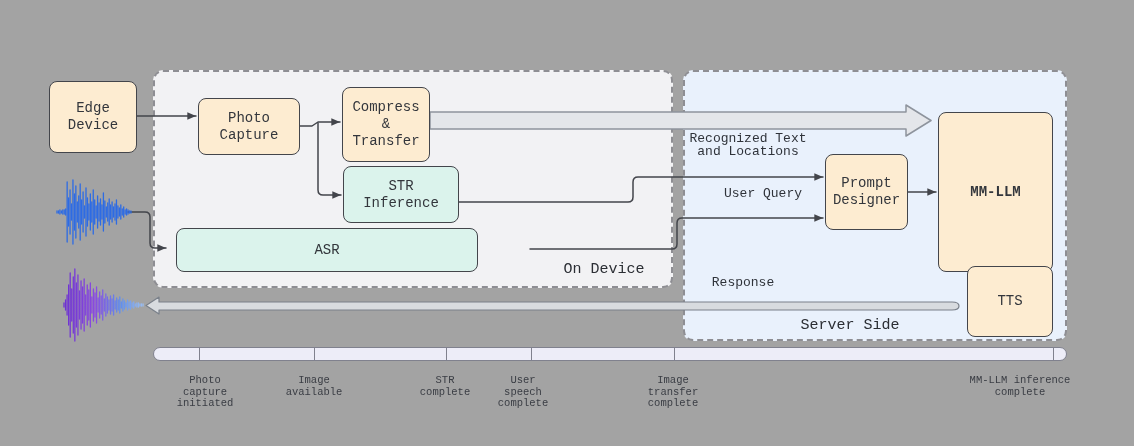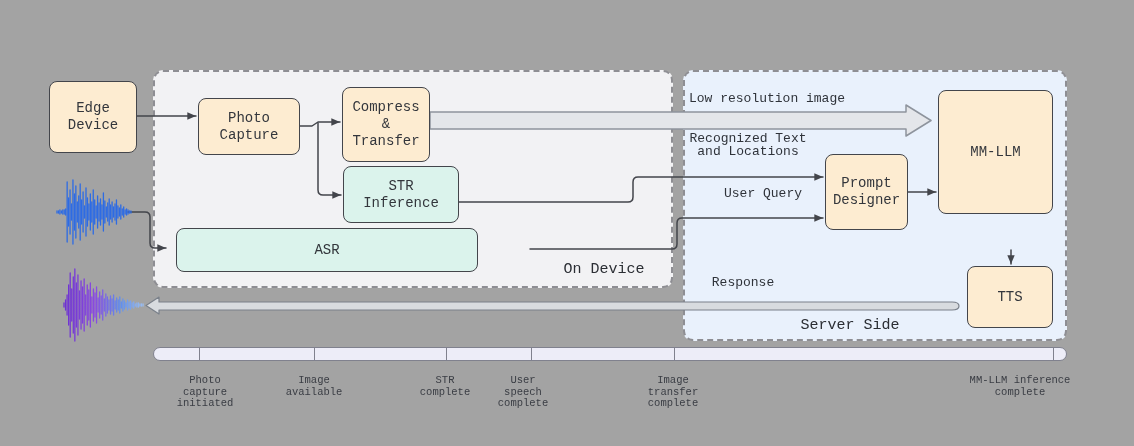--- a/index.html
+++ b/index.html
@@ -248,27 +248,26 @@
   <div class="node warm" style="left:198px;top:98px;width:102px;height:57px;">Photo
 Capture</div>
   <div class="node warm" style="left:342px;top:87px;width:88px;height:75px;">Compress
 &amp;
 Transfer</div>
   <div class="node mint" style="left:343px;top:166px;width:116px;height:57px;">STR
 Inference</div>
   <div class="node mint" style="left:176px;top:228px;width:302px;height:44px;">ASR</div>
   <div class="node warm" style="left:825px;top:154px;width:83px;height:76px;">Prompt
 Designer</div>
-  <div class="node warm" style="left:938px;top:90px;width:115px;height:124px;">MM-LLM</div>
-  <div class="node warm" style="left:967px;top:266px;width:86px;height:62px;">TTS</div>
+  <div class="node warm" style="left:938px;top:112px;width:115px;height:160px;font-weight:bold;">MM-LLM</div>
+  <div class="node warm" style="left:967px;top:266px;width:86px;height:71px;">TTS</div>
 
   <div class="container-label" style="left:604px;top:261px;">On Device</div>
   <div class="container-label" style="left:850px;top:317px;">Server Side</div>
 
-  <div class="flow-label" style="left:689px;top:92px;">Low resolution image</div>
   <div class="flow-label centered" style="left:748px;top:132px;">Recognized Text
 and Locations</div>
   <div class="flow-label centered" style="left:749px;top:187px;margin-left:14px;">User Query</div>
   <div class="flow-label centered" style="left:743px;top:276px;text-align:right;">Response</div>
 
   <div class="timeline-bar">
     <div class="timeline-divider" style="left:45px;"></div>
     <div class="timeline-divider" style="left:160px;"></div>
     <div class="timeline-divider" style="left:292px;"></div>
     <div class="timeline-divider" style="left:377px;"></div>

